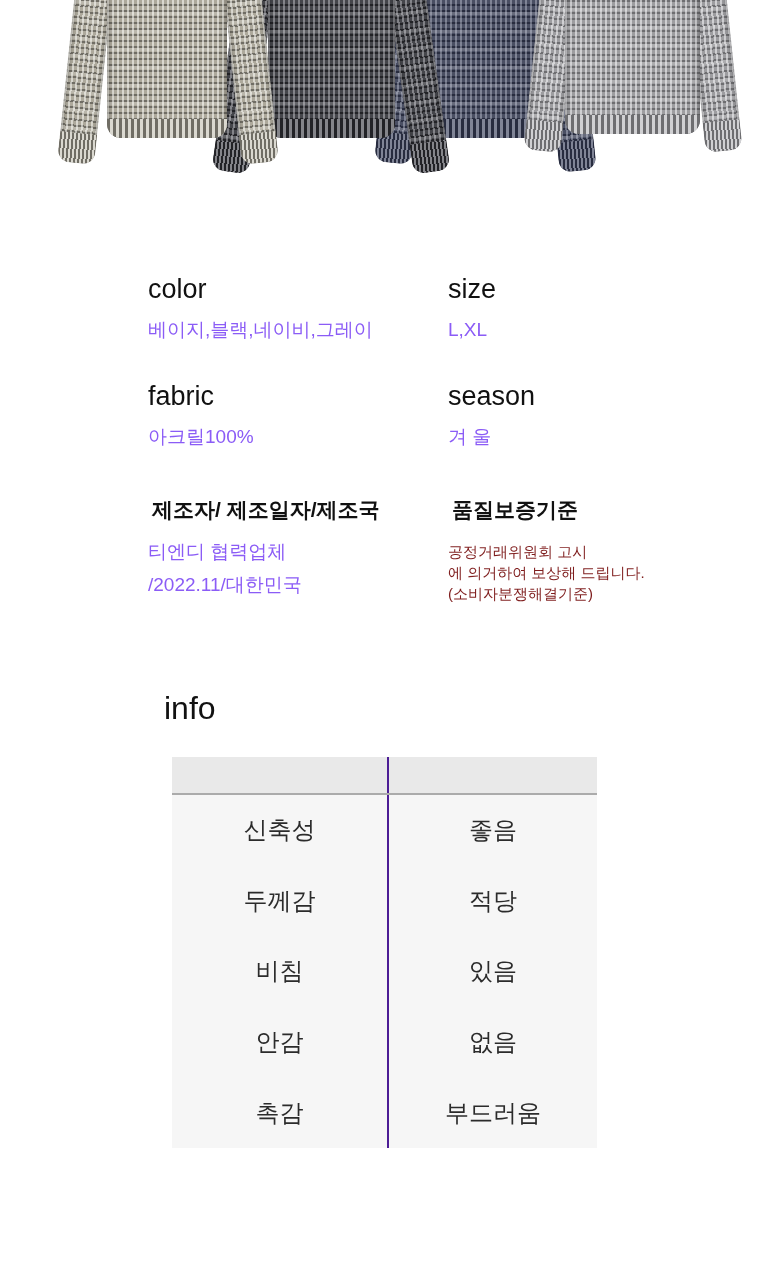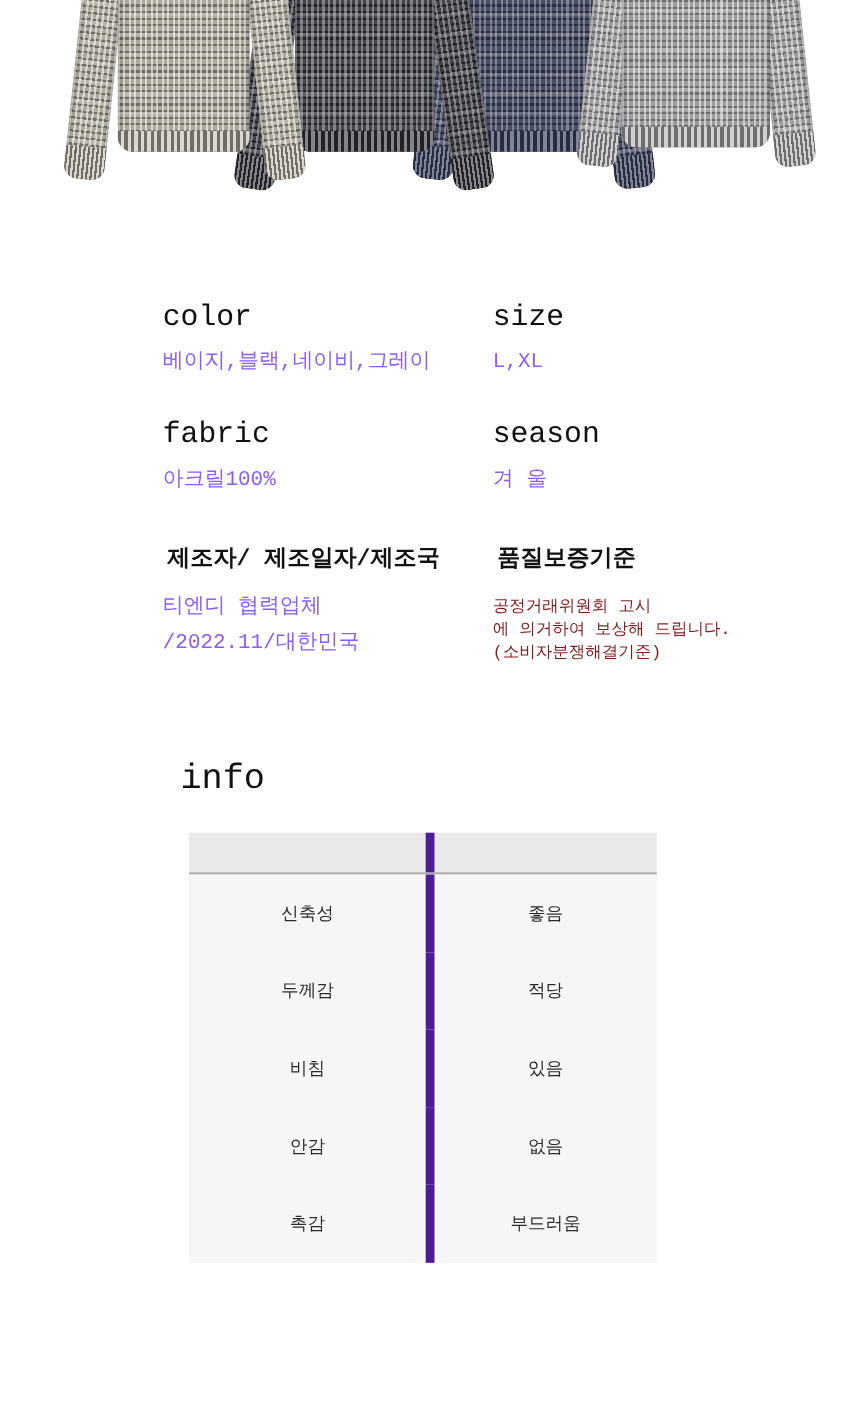--- a/index.html
+++ b/index.html
@@ -1,19 +1,19 @@
 <!DOCTYPE html>
 <html><head>
 <meta charset="utf-8">
 <style>
   html,body{margin:0;padding:0;background:#ffffff;}
   .canvas{
     position:relative;width:780px;height:1280px;margin:0 auto;
     background:#ffffff;overflow:hidden;
-    font-family:Liberation Mono, monospace;
+    font-family:Liberation Sans, sans-serif;
     color:#1a1a1a;
   }
 
   
   .hero{position:absolute;left:0;top:0;width:780px;height:232px;}
   .sweater{position:absolute;top:-48px;width:186px;height:222px;}
   .s1{left:75px;z-index:4;}
   .s2{left:238px;z-index:3;}
   .s3{left:392px;z-index:1;}
   .s4{left:540px;z-index:2;}
@@ -77,22 +77,22 @@
   .pos-quality{left:448px;top:492px;width:320px;}
 
   
   .info-title{position:absolute;left:164px;top:690px;font-size:32px;font-weight:500;color:#111;margin:0;line-height:1.15;}
   .info-table{position:absolute;left:172px;top:757px;width:425px;}
   .thead{
     display:grid;grid-template-columns:215px 1fr;height:38px;
     background:#e9e9e9;border-bottom:2px solid #ababab;box-sizing:border-box;
   }
   .trow{display:grid;grid-template-columns:215px 1fr;height:70.6px;background:#f6f6f6;}
-  .cell{display:flex;align-items:center;justify-content:center;font-size:16px;color:#2b2b2b;}
-  .cell.r{border-left:8px solid #4c1d95;}
+  .cell{display:flex;align-items:center;justify-content:center;font-size:24px;color:#2b2b2b;}
+  .cell.r{border-left:2px solid #4c1d95;}
 </style>
 </head>
 <body>
 
 <div class="canvas">
 
   <div class="hero">
     <div class="sweater s1 beige">
       <div class="sleeve l piece">
           <div class="cuff"></div>

